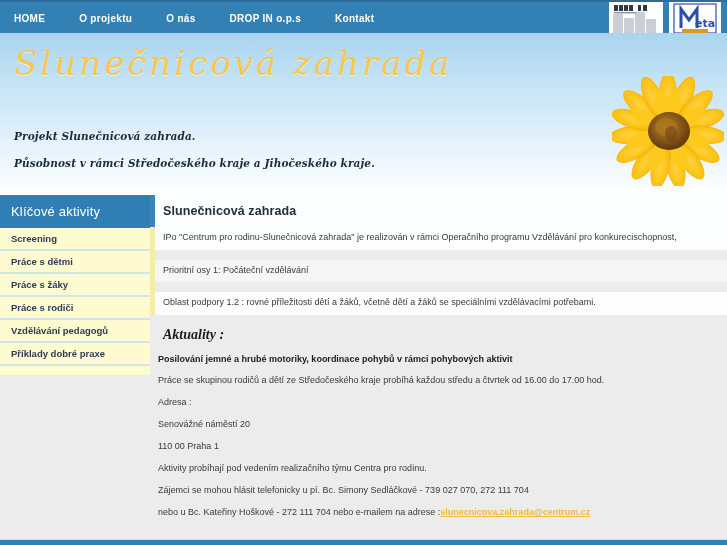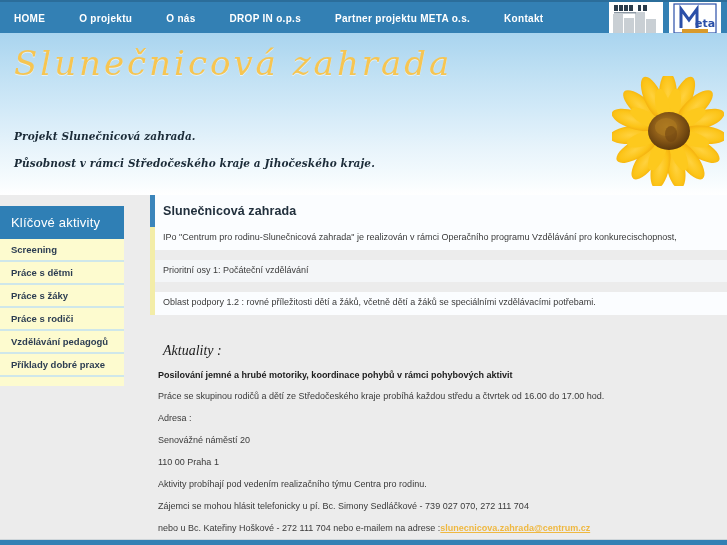--- a/index.html
+++ b/index.html
@@ -111,22 +111,22 @@
   
   #sunflower {
     position: absolute;
     left: 612px; top: 43px;
     width: 112px; height: 110px;
   }
 
   
   #sidebar {
     position: absolute;
-    left: 0; top: 206px;
-    width: 124px;
+    left: 0; top: 195px;
+    width: 150px;
   }
   #sidebar-header {
     height: 33px;
     background: #2f7fb5;
     color: #ffffff;
     font-size: 13px;
     font-weight: normal;
     display: flex;
     align-items: center;
     padding-left: 11px;
@@ -187,26 +187,25 @@
     overflow: hidden;
   }
   .m-row.alt { background: #f4f6f8; }
 
   .m-gap { height: 10px; background: #ececec; border-left: 5px solid #f3eda8; }
   .m-gap2 { height: 8px; background: #ececec; }
 
   #aktuality-head {
     font-family: "Liberation Serif", serif;
     font-style: italic;
-    font-weight: normal;
+    font-weight: bold;
     font-size: 14px;
     color: #1c1c1c;
     padding: 4px 0 6px 8px;
     border-left: 5px solid #ececec;
-    margin-top: 16px;
   }
 
   .body-line {
     font-size: 9px;
     color: #3a3a3a;
     padding: 0 12px 0 8px;
     height: 22px;
     display: flex;
     align-items: center;
     white-space: nowrap;
@@ -236,21 +235,20 @@
 </style>
 </head>
 <body>
 
 <div id="topnav">
   <div class="navlist">
     <a class="navitem">HOME</a>
     <a class="navitem">O projektu</a>
     <a class="navitem">O nás</a>
     <a class="navitem">DROP IN o.p.s</a>
-    <a class="navitem">Partner projektu META o.s.</a>
     <a class="navitem">Kontakt</a>
   </div>
 
   <div class="logo-box" id="logo-dropin">
     <svg class="logo-inner" viewBox="0 0 54 33">
       <rect x="0" y="0" width="54" height="33" fill="#ffffff"></rect>
       <g fill="#c9cfd4">
         <rect x="4" y="12" width="10" height="21"></rect>
         <rect x="15" y="16" width="10" height="17"></rect>
         <rect x="26" y="10" width="10" height="23"></rect>

